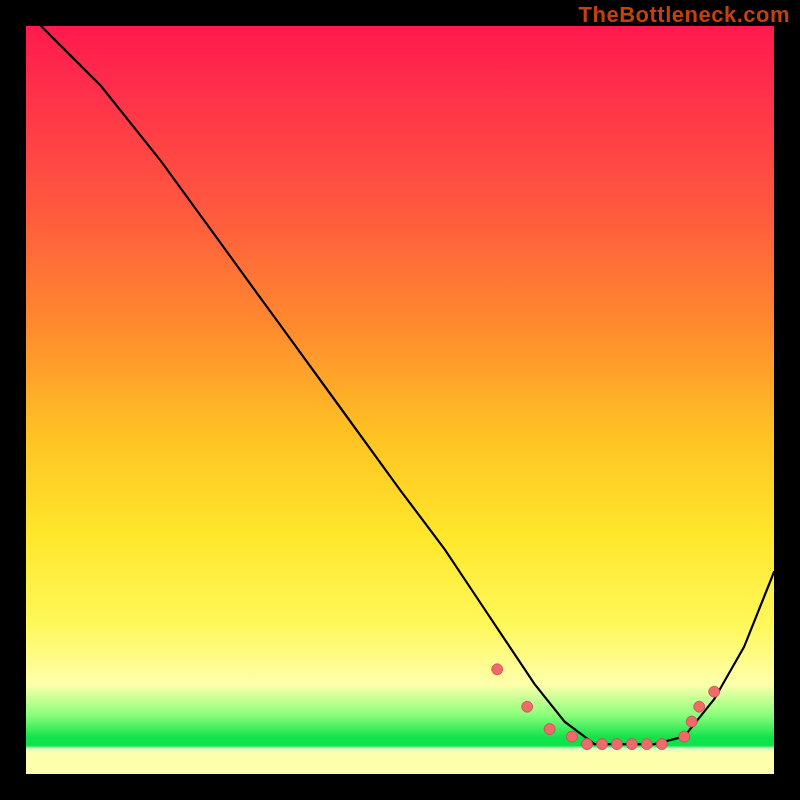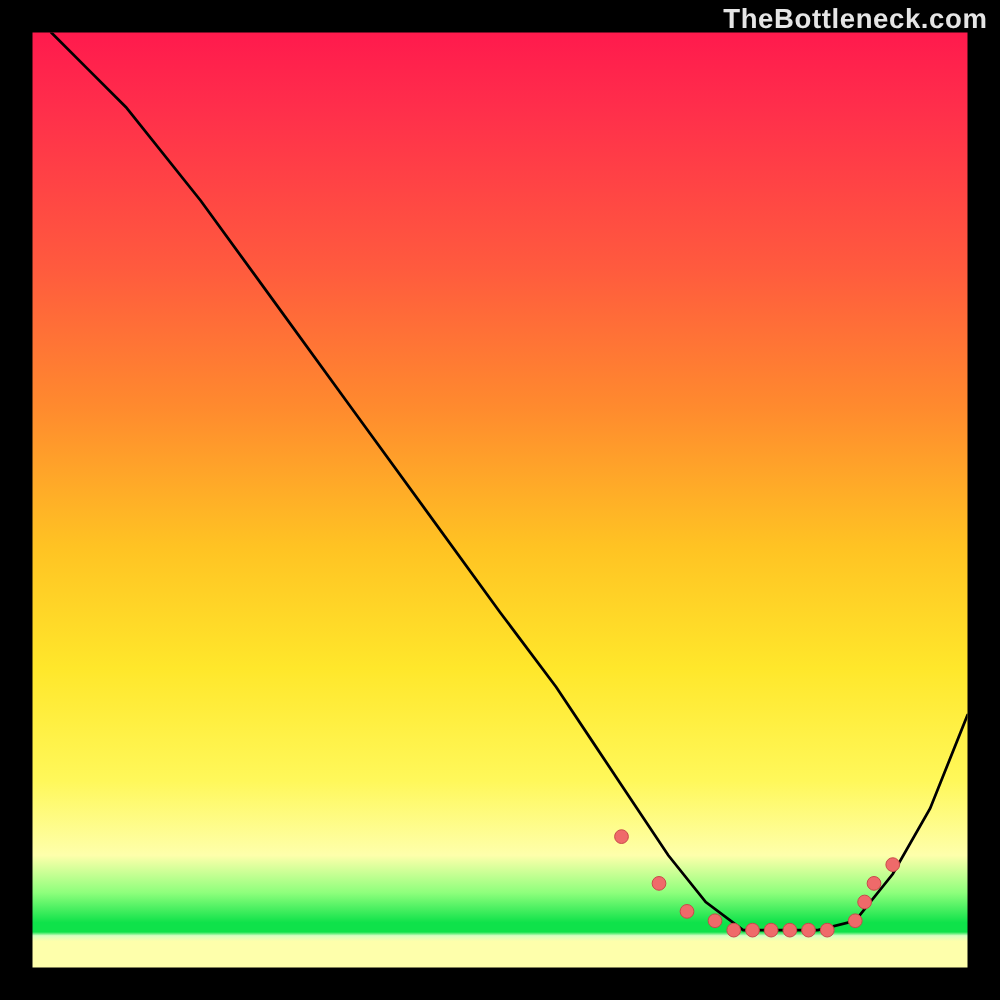--- a/index.html
+++ b/index.html
@@ -14,21 +14,21 @@
   .frame {
     position: relative;
     width: 800px;
     height: 800px;
     background: #000;
   }
   .watermark {
     position: absolute;
     top: 2px;
     right: 10px;
-    color: #e5e5e5;
+    color: #c2410c;
     font-size: 22px;
     font-weight: 600;
     letter-spacing: 0.5px;
     z-index: 5;
   }
   .plot {
     position: absolute;
     left: 26px;
     top: 26px;
     width: 748px;

